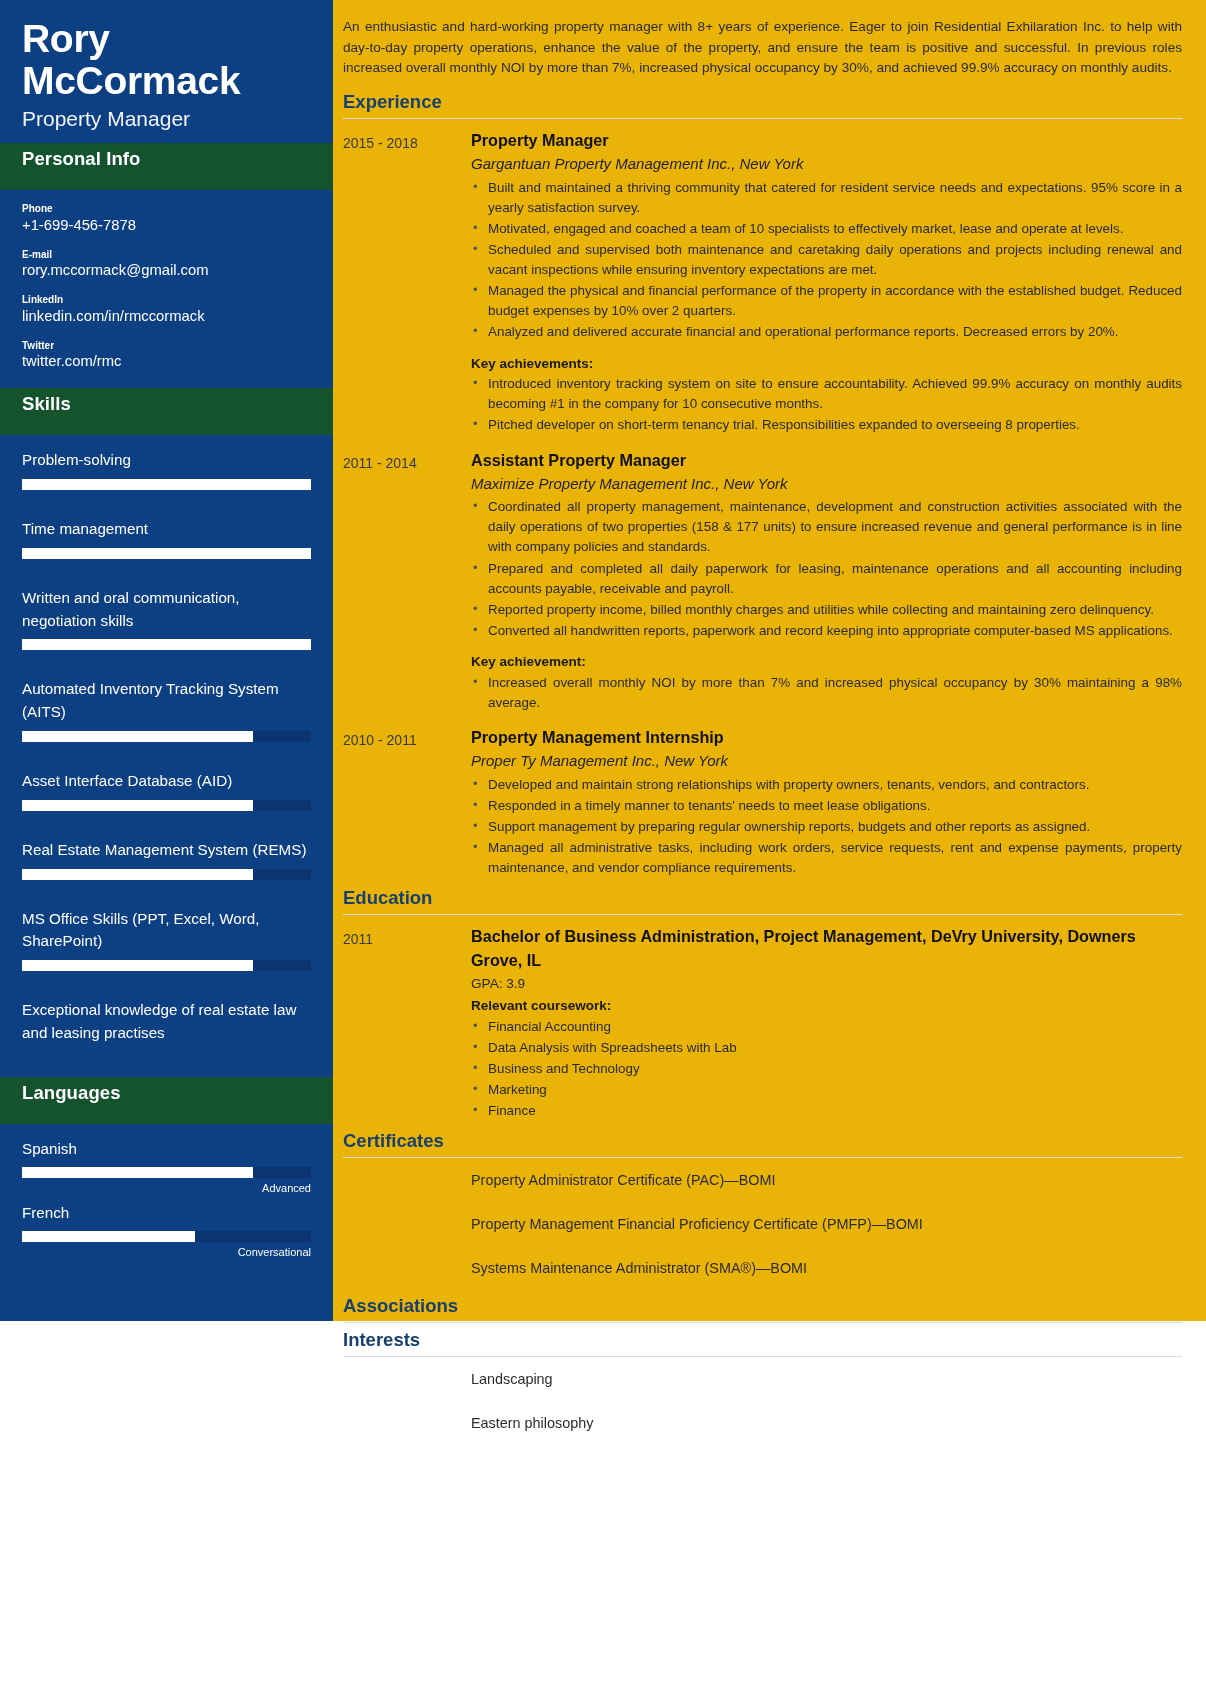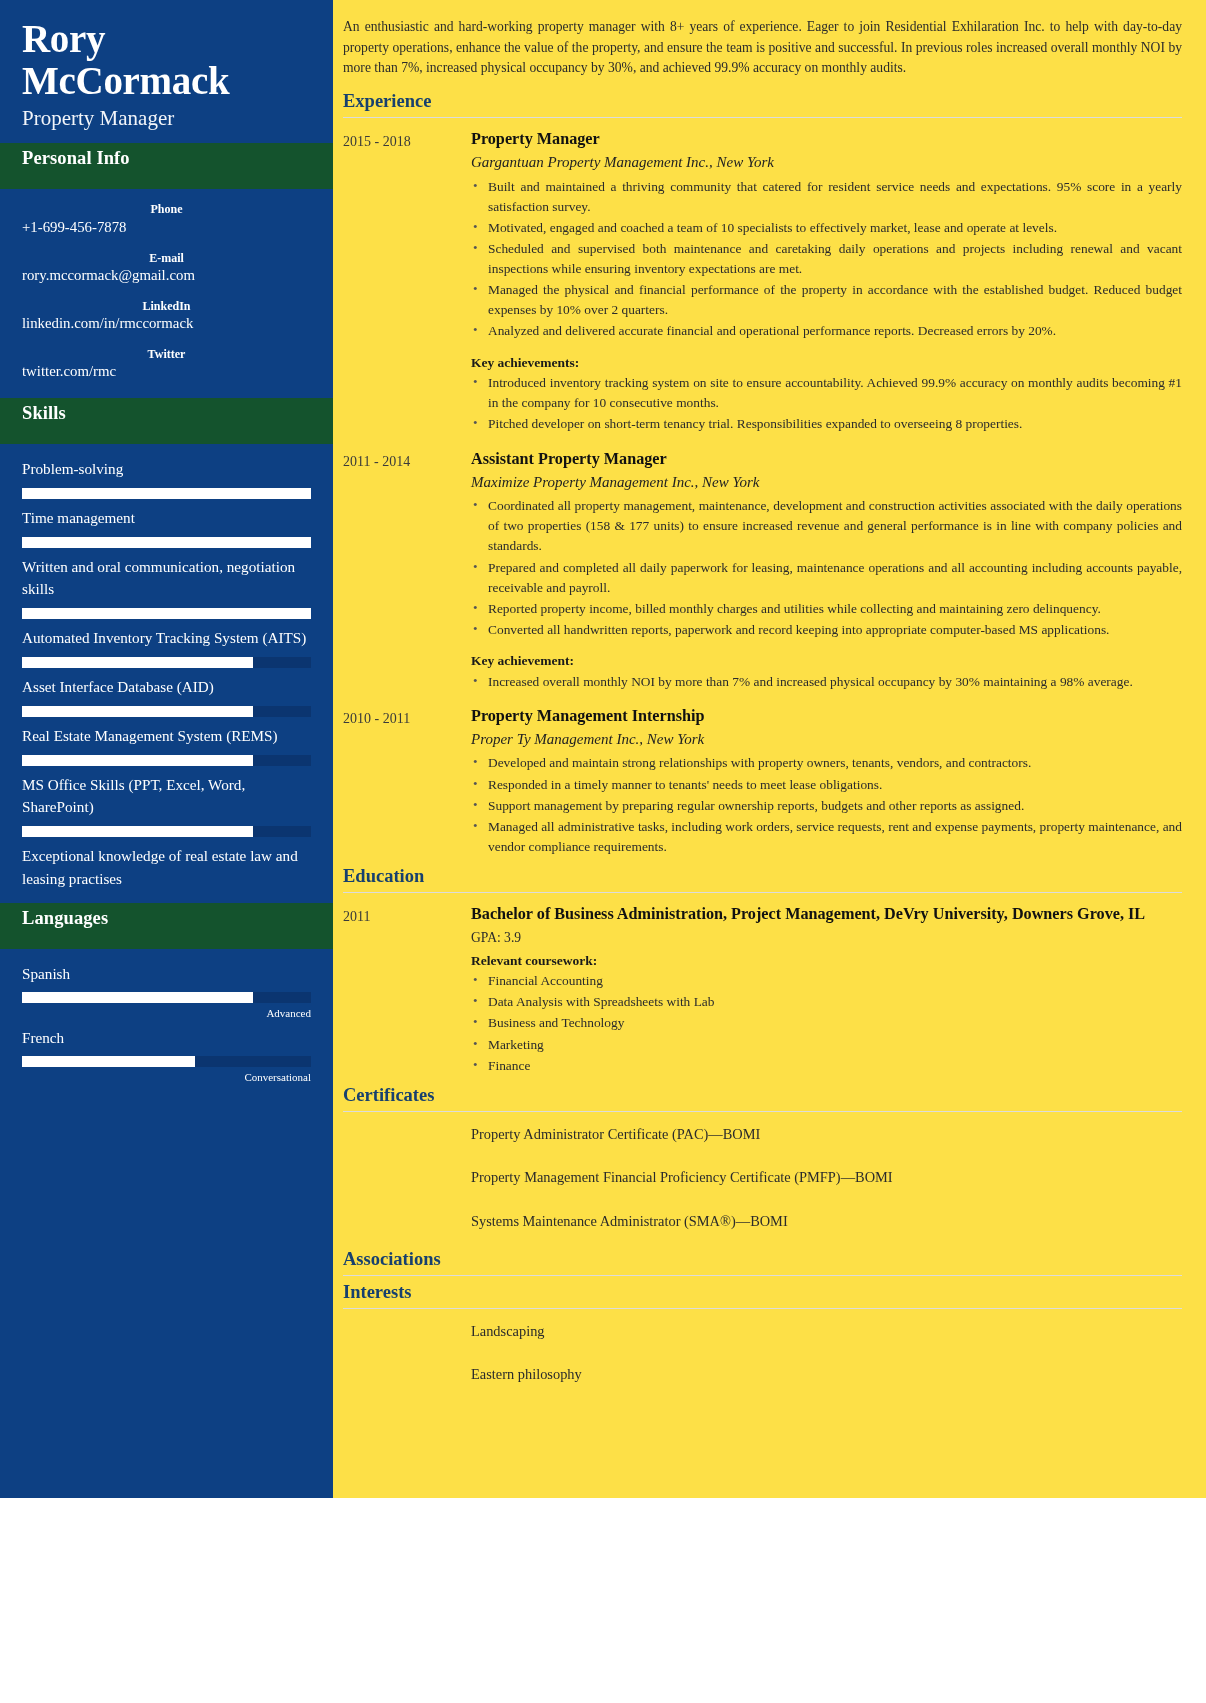--- a/index.html
+++ b/index.html
@@ -3,21 +3,21 @@
 <meta charset="utf-8">
 <style>
   * { box-sizing: border-box; }
   html, body { margin:0; padding:0; }
   body {
     width:1206px; height:1703px;
     font-family:"Liberation Sans", sans-serif;
     background:#ffffff;
     overflow:hidden;
   }
-  .page { position:relative; width:1206px; height:1498px; display:flex; background:#fff;font-family:Liberation Serif, serif; }
+  .page { position:relative; width:1206px; height:1321px; display:flex; background:#fff; }
 
   
   .sidebar {
     width:333px; flex:0 0 333px;
     background:#0d4083;
     color:#ffffff;
     padding:0;
     position:relative;
   }
   .name {
@@ -29,37 +29,37 @@
     padding:4px 22px 12px 22px; color:#f2f5fa;
   }
   .side-head {
     background:#14532d;
     font-size:18.5px; font-weight:bold;
     padding:5px 22px 20px 22px;
     letter-spacing:0.1px;
   }
   .contact-block { padding:12px 22px 4px 22px; }
   .contact-item { margin-bottom:12px; }
-  .contact-label { font-size:12px; font-weight:bold; line-height:1.35;text-align:center; }
+  .contact-label { font-size:10px; font-weight:bold; line-height:1.35; }
   .contact-value { font-size:14.8px; font-weight:normal; line-height:1.35; }
 
   .skills-block { padding:14px 22px 4px 22px; }
-  .skill { margin-bottom:8px; }
+  .skill { margin-bottom:28px; }
   .skill-name { font-size:15.2px; line-height:1.5; margin-bottom:7px; }
   .bar-track { height:11px; background:#0b3570; width:100%; position:relative; }
   .bar-fill { height:11px; background:#ffffff; }
 
   .lang-block { padding:14px 22px 10px 22px; }
   .lang { margin-bottom:8px; }
   .lang-name { font-size:15.2px; line-height:1.4; margin-bottom:8px; }
   .lang-level { font-size:11px; text-align:right; margin-top:4px; }
 
   
   .main {
-    flex:1 1 auto; background:#fde047;
+    flex:1 1 auto; background:#eab308;
     padding:14px 24px 18px 10px;
     position:relative;
   }
   .summary {
     font-size:13.6px; line-height:1.52; color:#2b2b2b;
     text-align:justify; padding:3px 0 6px 0;
   }
   .sec-head {
     font-size:18.5px; font-weight:bold; color:#17406e;
     padding:6px 0 5px 0; border-bottom:1px solid #dcdcdc;

